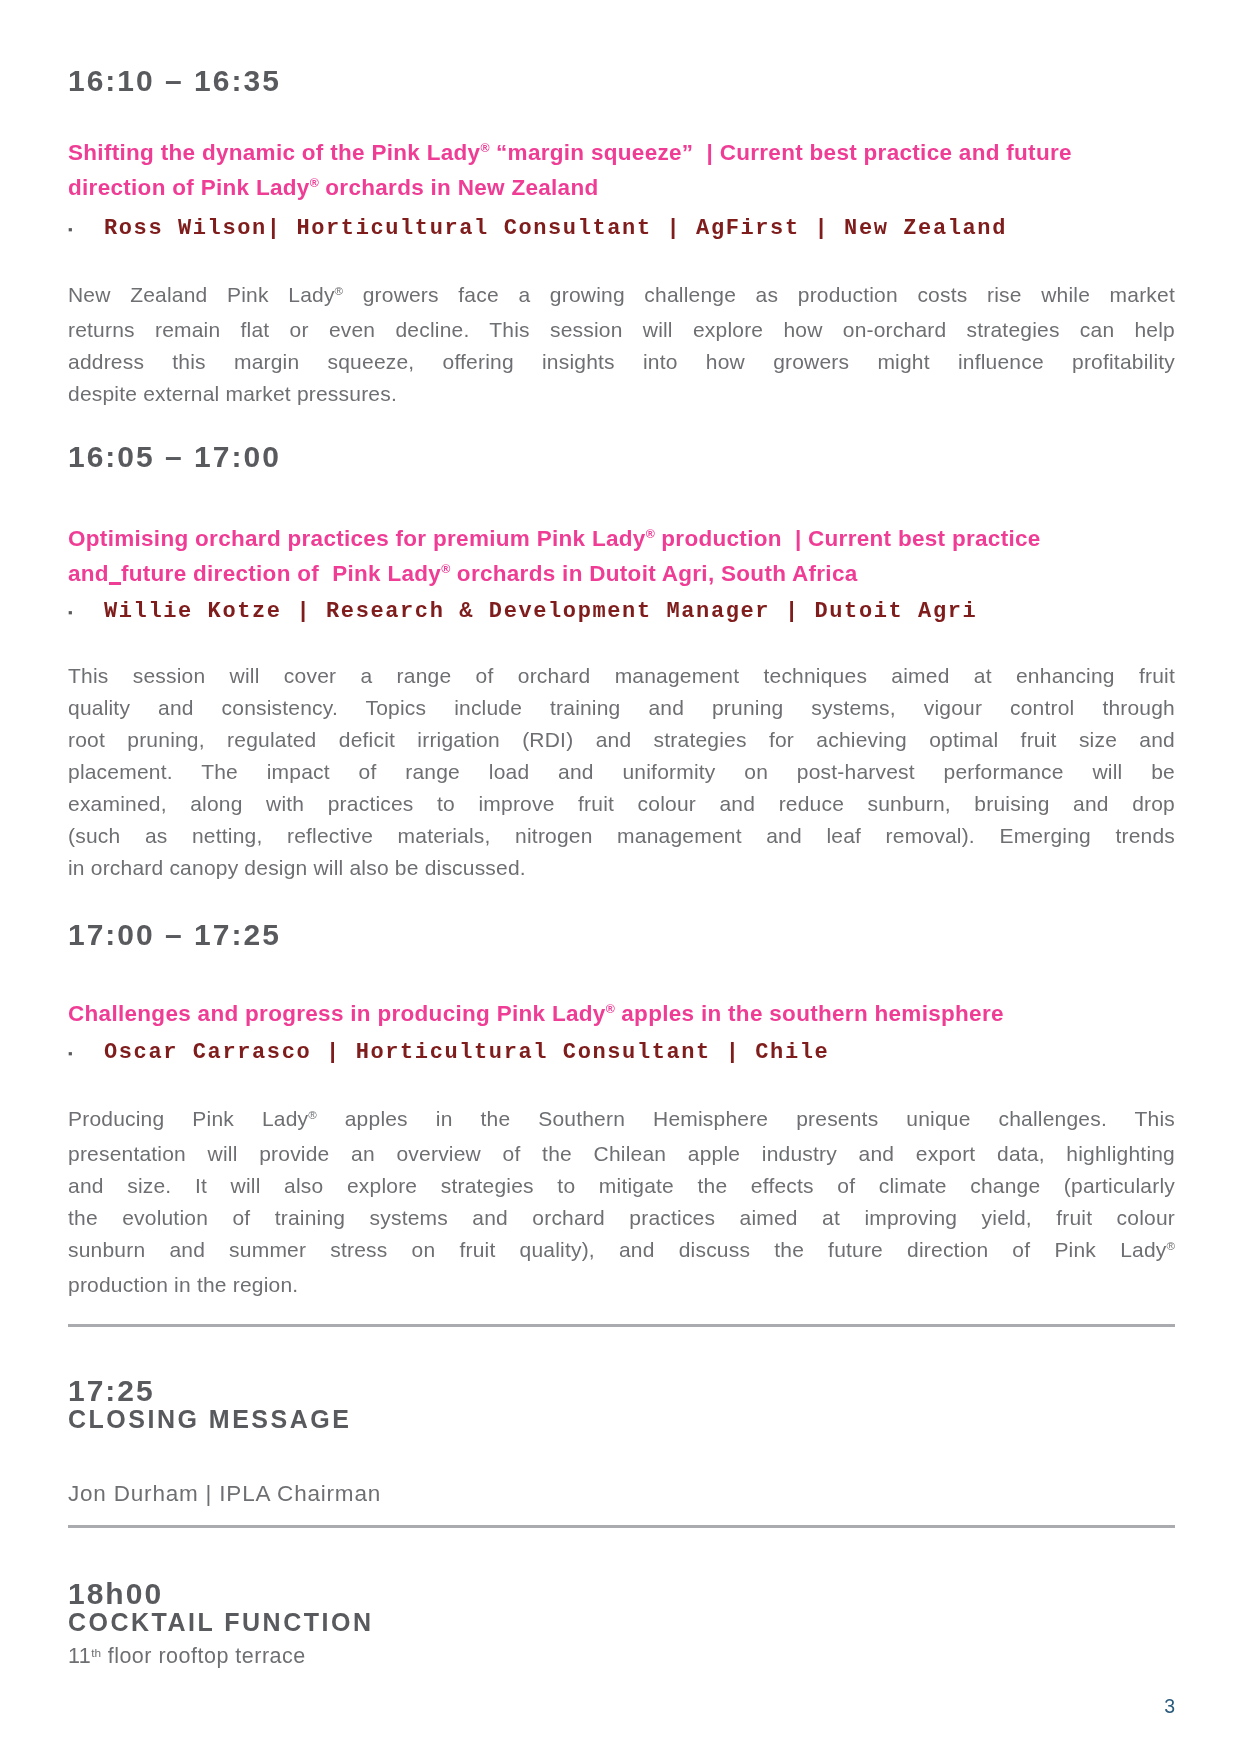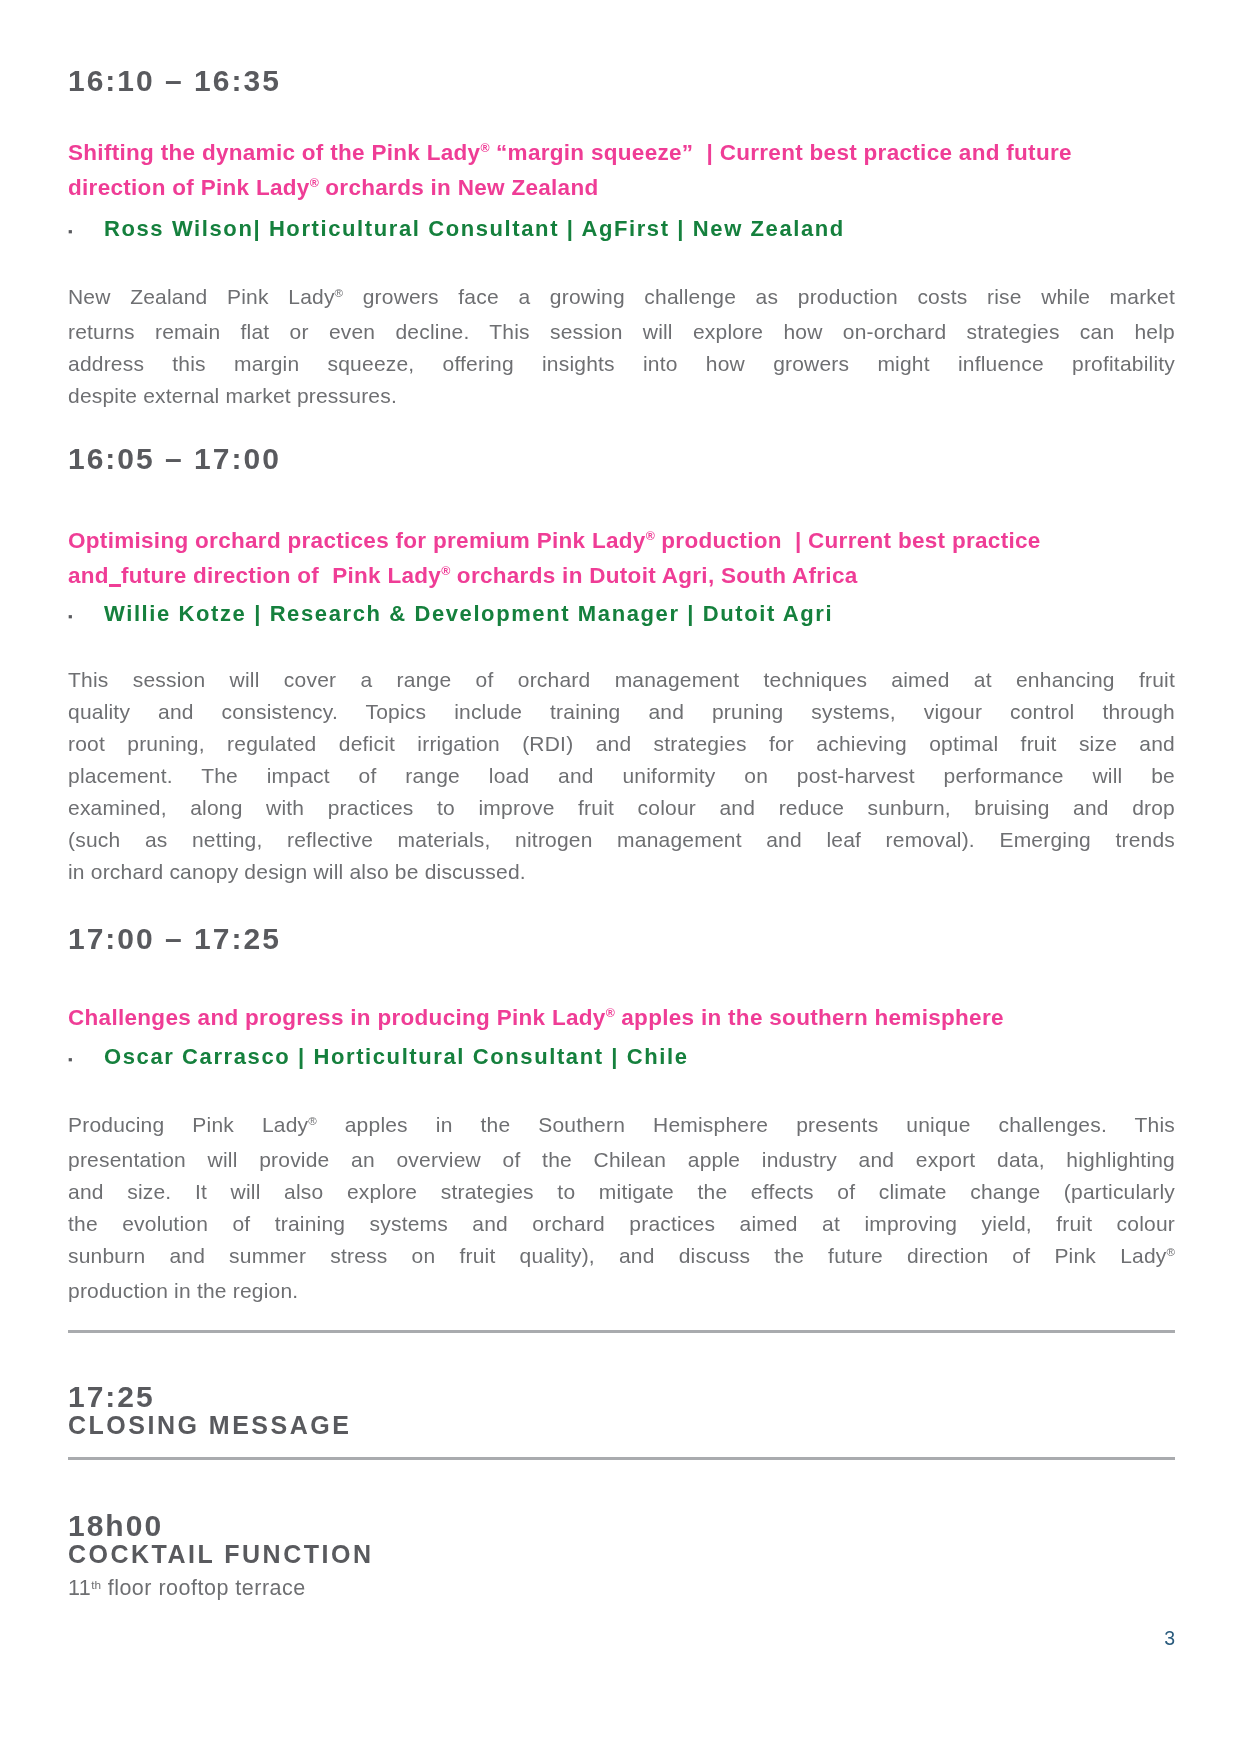--- a/index.html
+++ b/index.html
@@ -43,23 +43,24 @@
     line-height: 26px;
   }
   .bullet {
     flex: 0 0 36px;
     font-size: 13px;
     color: #595a5e;
   }
   .speaker {
     font-size: 22px;
     font-weight: bold;
-    color: #15803d;
+    color: #7f1d1d;
     letter-spacing: 1.6px;
     white-space: pre;
+    font-family: Liberation Mono, monospace;
   }
   .abstract { color: #6e6f72; }
   .jline {
     font-size: 21px;
     line-height: 32px;
     letter-spacing: 0.2px;
     text-align: justify;
     text-align-last: justify;
   }
   .jline.last { text-align-last: left; }
@@ -176,20 +177,21 @@
       <div class="jline">sunburn and summer stress on fruit quality), and discuss the future direction of Pink Lady<sup class="reg">®</sup></div>
       <div class="jline last">production in the region.</div>
     </div>
   </section>
 
   <hr class="divider mt23">
 
   <section>
     <div class="time mt50">17:25</div>
     <div class="block-heading">CLOSING MESSAGE</div>
+    <div class="plain-speaker mt48">Jon Durham | IPLA Chairman</div>
   </section>
 
   <hr class="divider mt18">
 
   <section>
     <div class="time mt52">18h00</div>
     <div class="block-heading">COCKTAIL FUNCTION</div>
     <div class="venue mt7"><span>11</span><span class="sup">th</span><span> floor rooftop terrace</span></div>
   </section>
 

